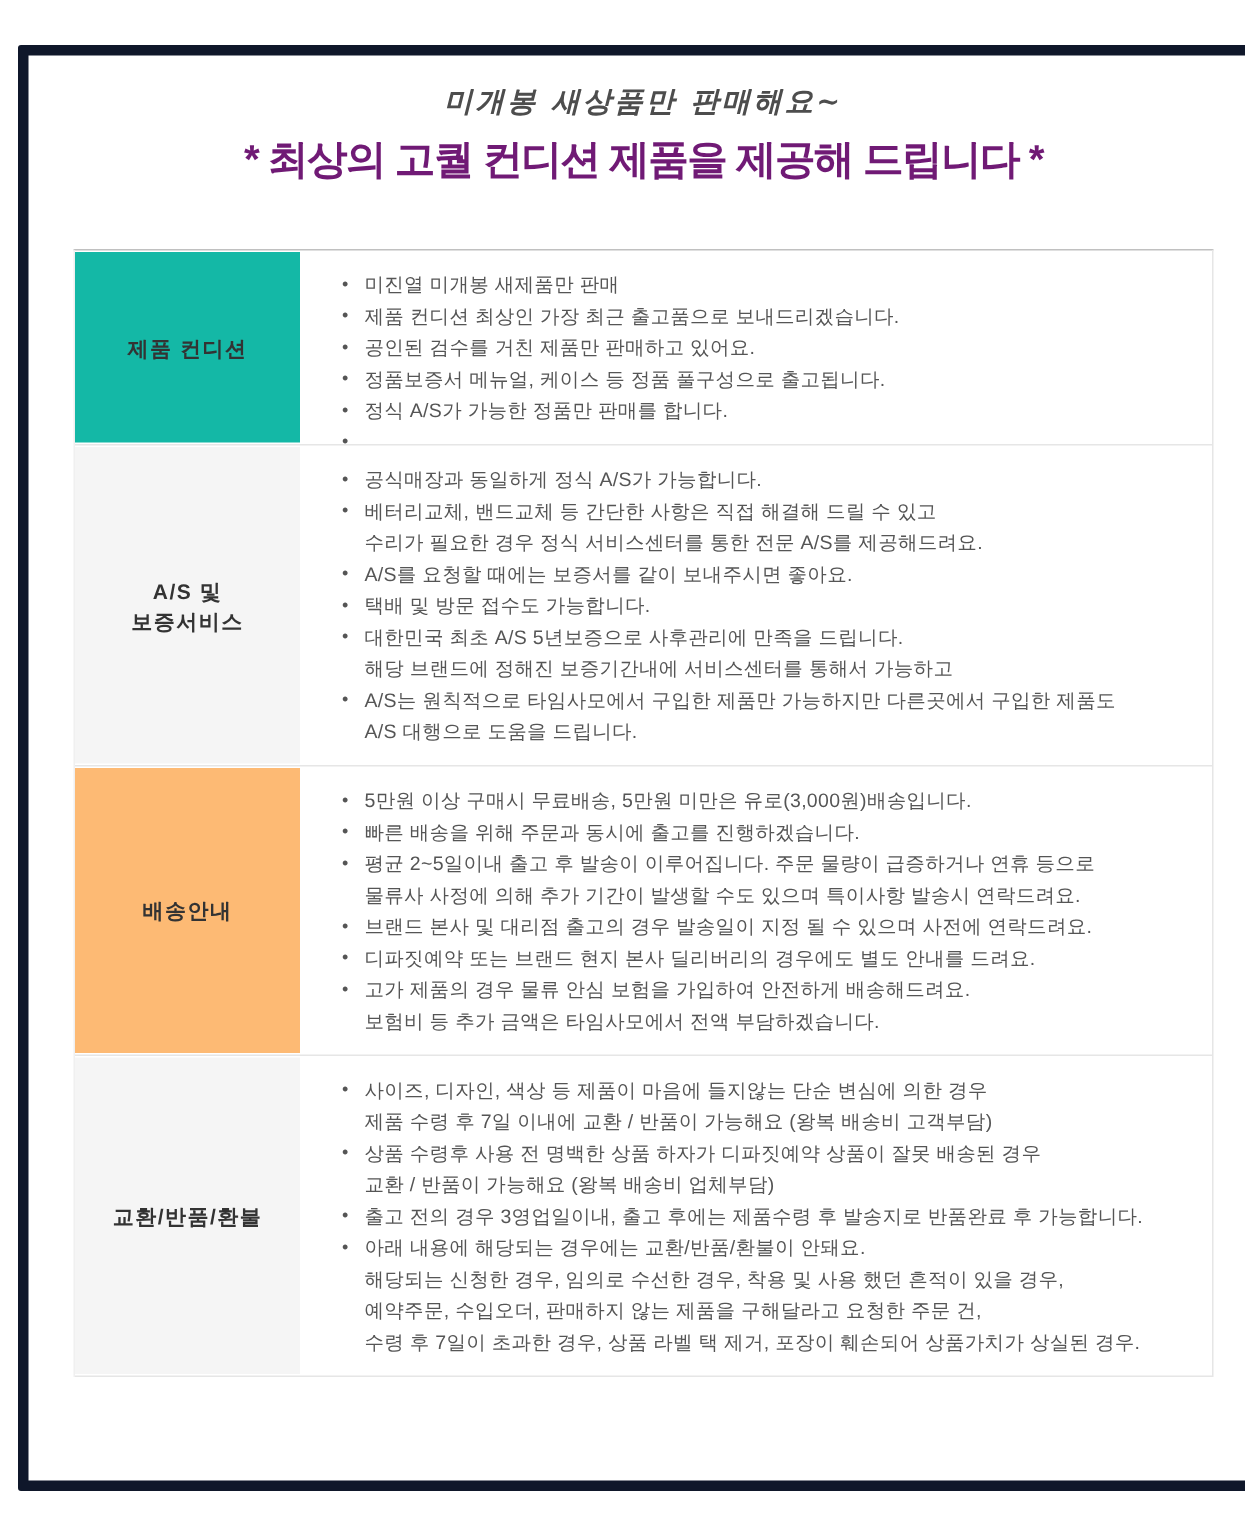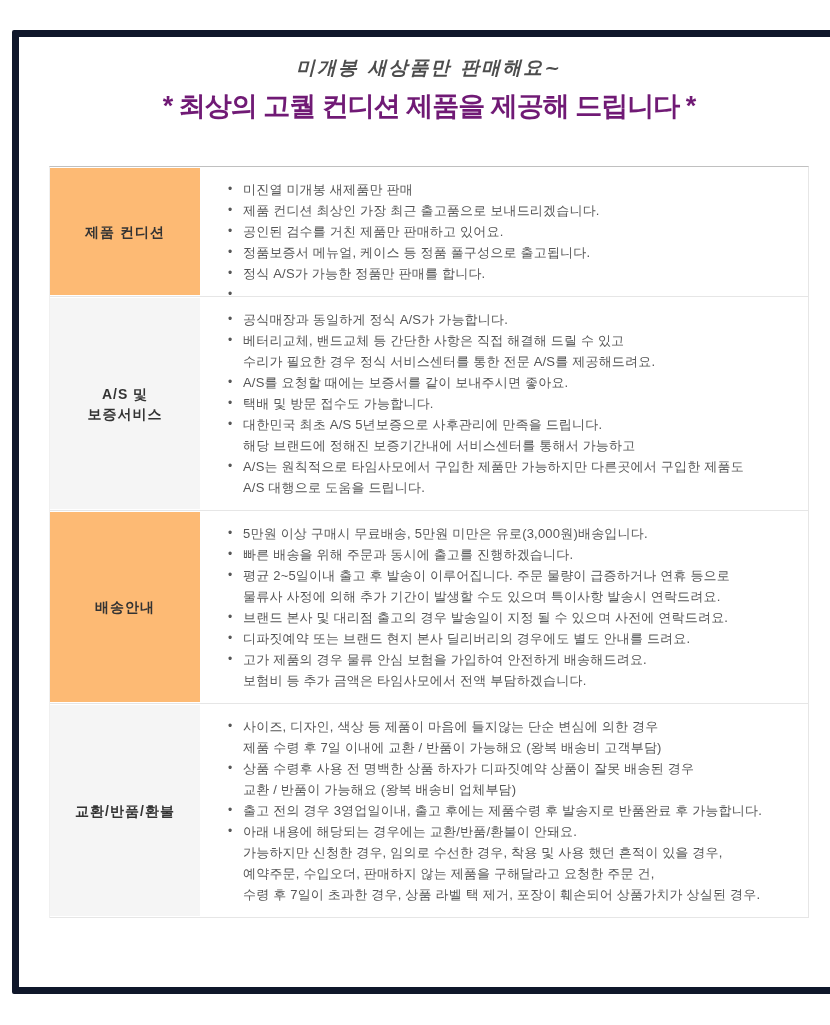--- a/index.html
+++ b/index.html
@@ -92,21 +92,21 @@
 </head>
 <body>
 
 <div class="page-frame">
   <div class="header">
     <div class="tagline">미개봉 새상품만 판매해요~</div>
     <div class="title" style="color: #701a75;">* 최상의 고퀄 컨디션 제품을 제공해 드립니다 *</div>
   </div>
   <div class="info-table">
       <div class="row">
-        <div class="label-cell" style="background: #fdba74;">
+        <div class="label-cell" style="background: #14b8a6;">
           <div class="label-line">제품 컨디션</div>
         </div>
         <div class="content-cell">
           <div class="line"><div class="bullet">•</div><span>미진열 미개봉 새제품만 판매</span></div>
           <div class="line"><div class="bullet">•</div><span>제품 컨디션 최상인 가장 최근 출고품으로 보내드리겠습니다.</span></div>
           <div class="line"><div class="bullet">•</div><span>공인된 검수를 거친 제품만 판매하고 있어요.</span></div>
           <div class="line"><div class="bullet">•</div><span>정품보증서 메뉴얼, 케이스 등 정품 풀구성으로 출고됩니다.</span></div>
           <div class="line"><div class="bullet">•</div><span>정식 A/S가 가능한 정품만 판매를 합니다.</span></div>
           <div class="line"><div class="bullet">•</div></div>
         </div>
@@ -147,19 +147,19 @@
         <div class="label-cell" style="background: rgb(245, 245, 245);">
           <div class="label-line">교환/반품/환불</div>
         </div>
         <div class="content-cell">
           <div class="line"><div class="bullet">•</div><span>사이즈, 디자인, 색상 등 제품이 마음에 들지않는 단순 변심에 의한 경우</span></div>
           <div class="line"><span>제품 수령 후 7일 이내에 교환 / 반품이 가능해요 (왕복 배송비 고객부담)</span></div>
           <div class="line"><div class="bullet">•</div><span>상품 수령후 사용 전 명백한 상품 하자가 디파짓예약 상품이 잘못 배송된 경우</span></div>
           <div class="line"><span>교환 / 반품이 가능해요 (왕복 배송비 업체부담)</span></div>
           <div class="line"><div class="bullet">•</div><span>출고 전의 경우 3영업일이내, 출고 후에는 제품수령 후 발송지로 반품완료 후 가능합니다.</span></div>
           <div class="line"><div class="bullet">•</div><span>아래 내용에 해당되는 경우에는 교환/반품/환불이 안돼요.</span></div>
-          <div class="line"><span>가능하지만 신청한 경우, 임의로 수선한 경우, 착용 및 사용 했던 흔적이 있을 경우,</span></div>
+          <div class="line"><span>해당되는 신청한 경우, 임의로 수선한 경우, 착용 및 사용 했던 흔적이 있을 경우,</span></div>
           <div class="line"><span>예약주문, 수입오더, 판매하지 않는 제품을 구해달라고 요청한 주문 건,</span></div>
           <div class="line"><span>수령 후 7일이 초과한 경우, 상품 라벨 택 제거, 포장이 훼손되어 상품가치가 상실된 경우.</span></div>
         </div>
       </div>
     </div>
 </div>
 
 </body></html>

